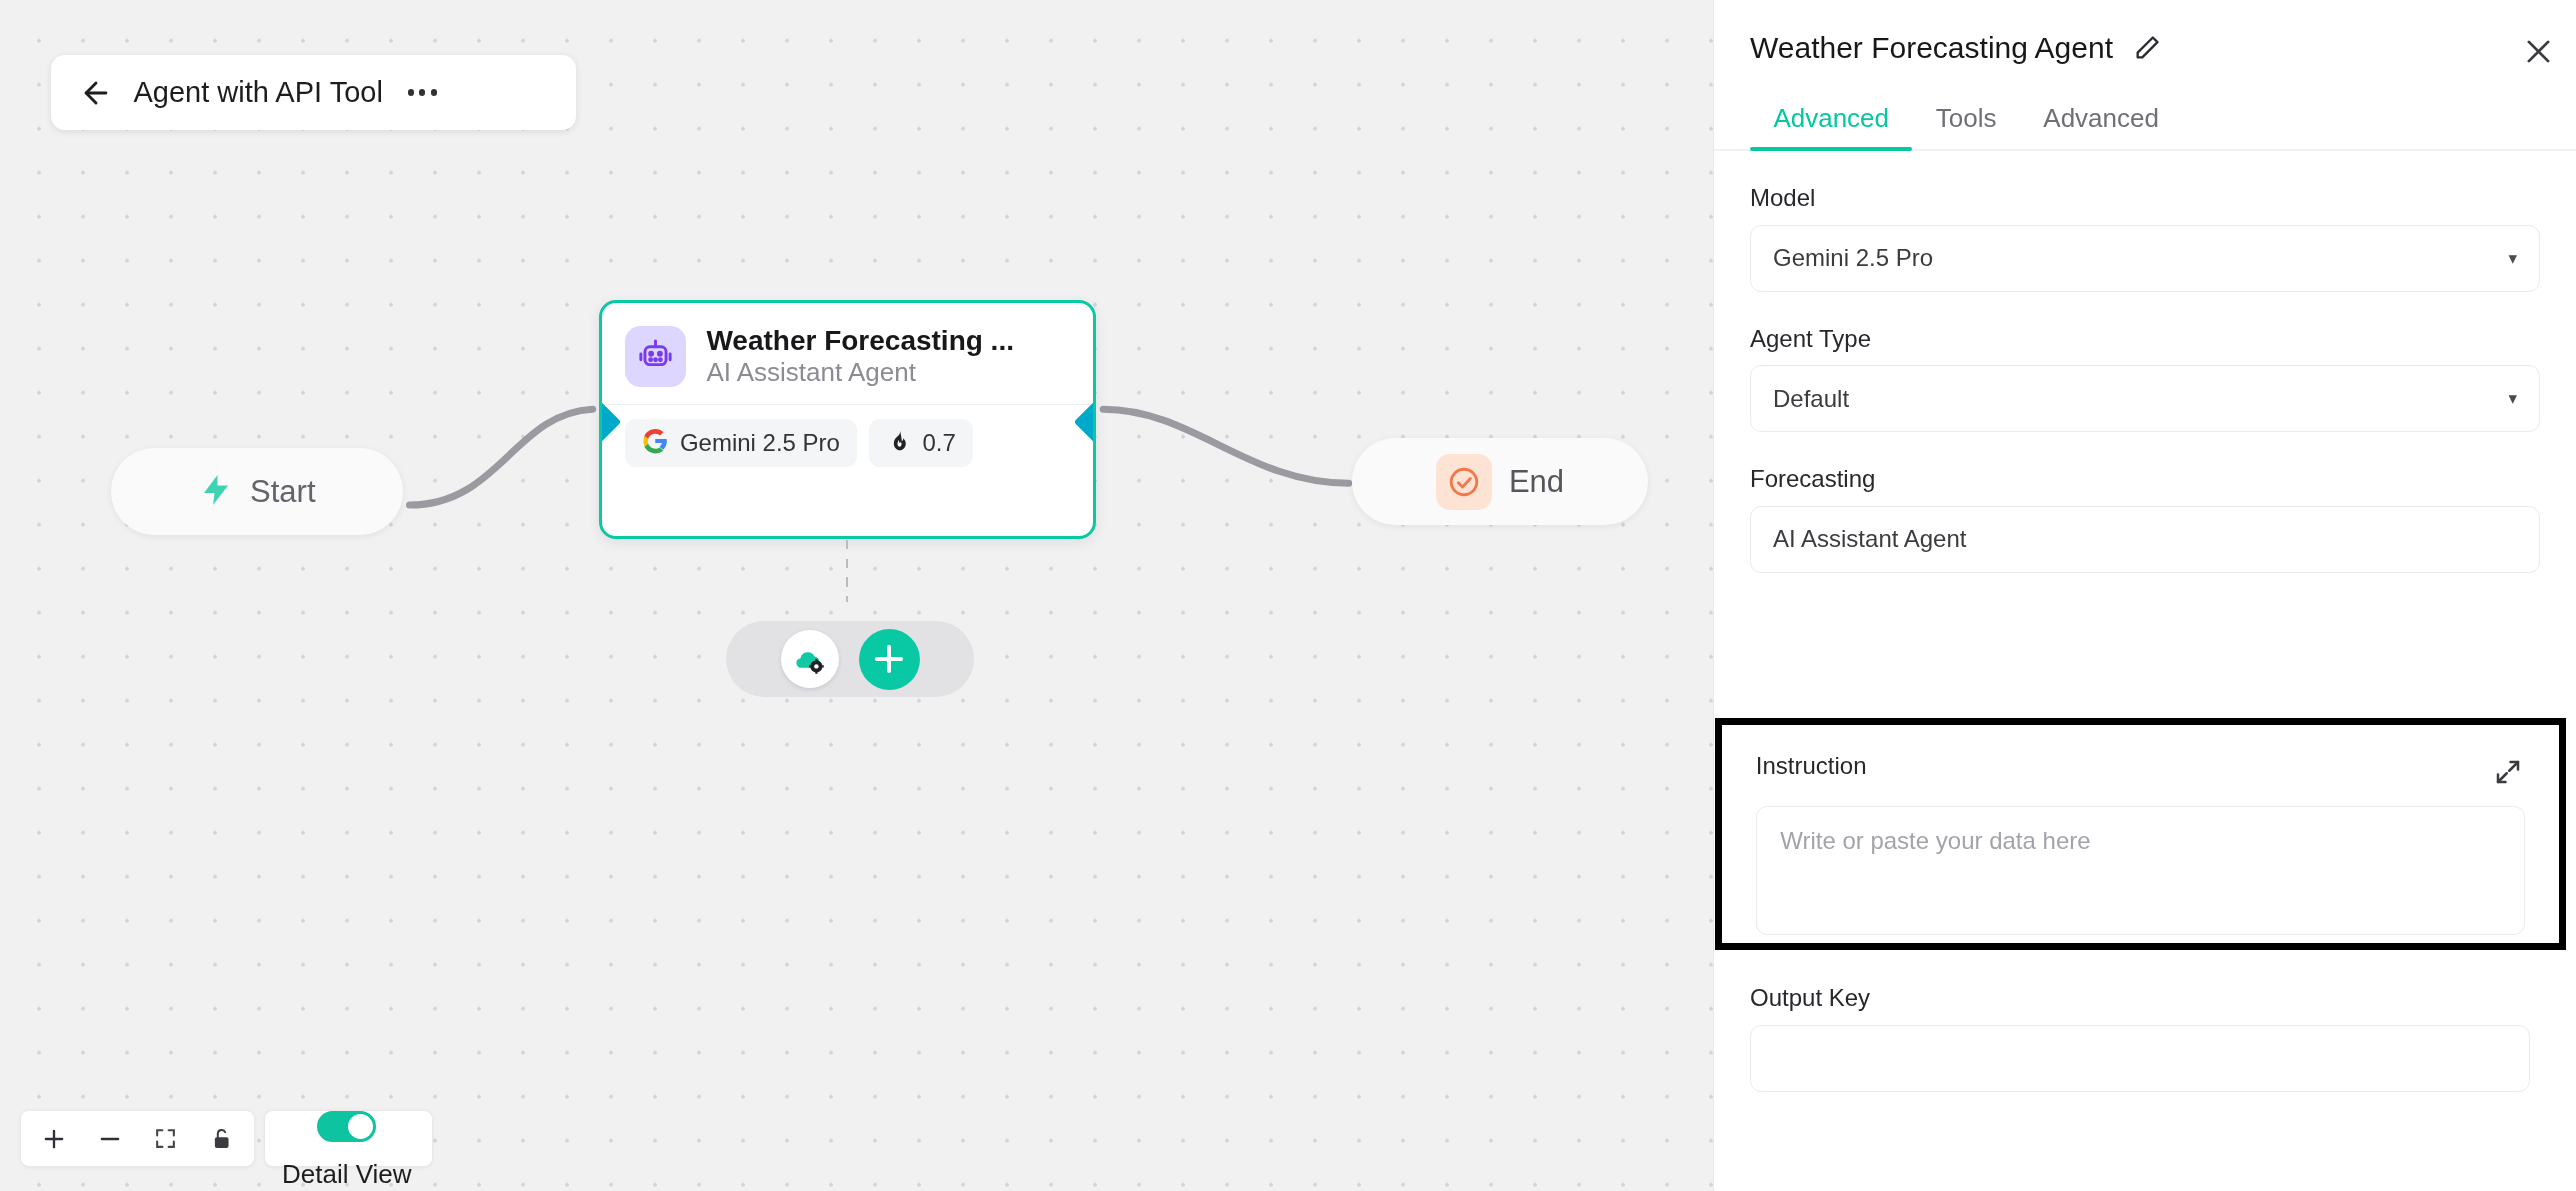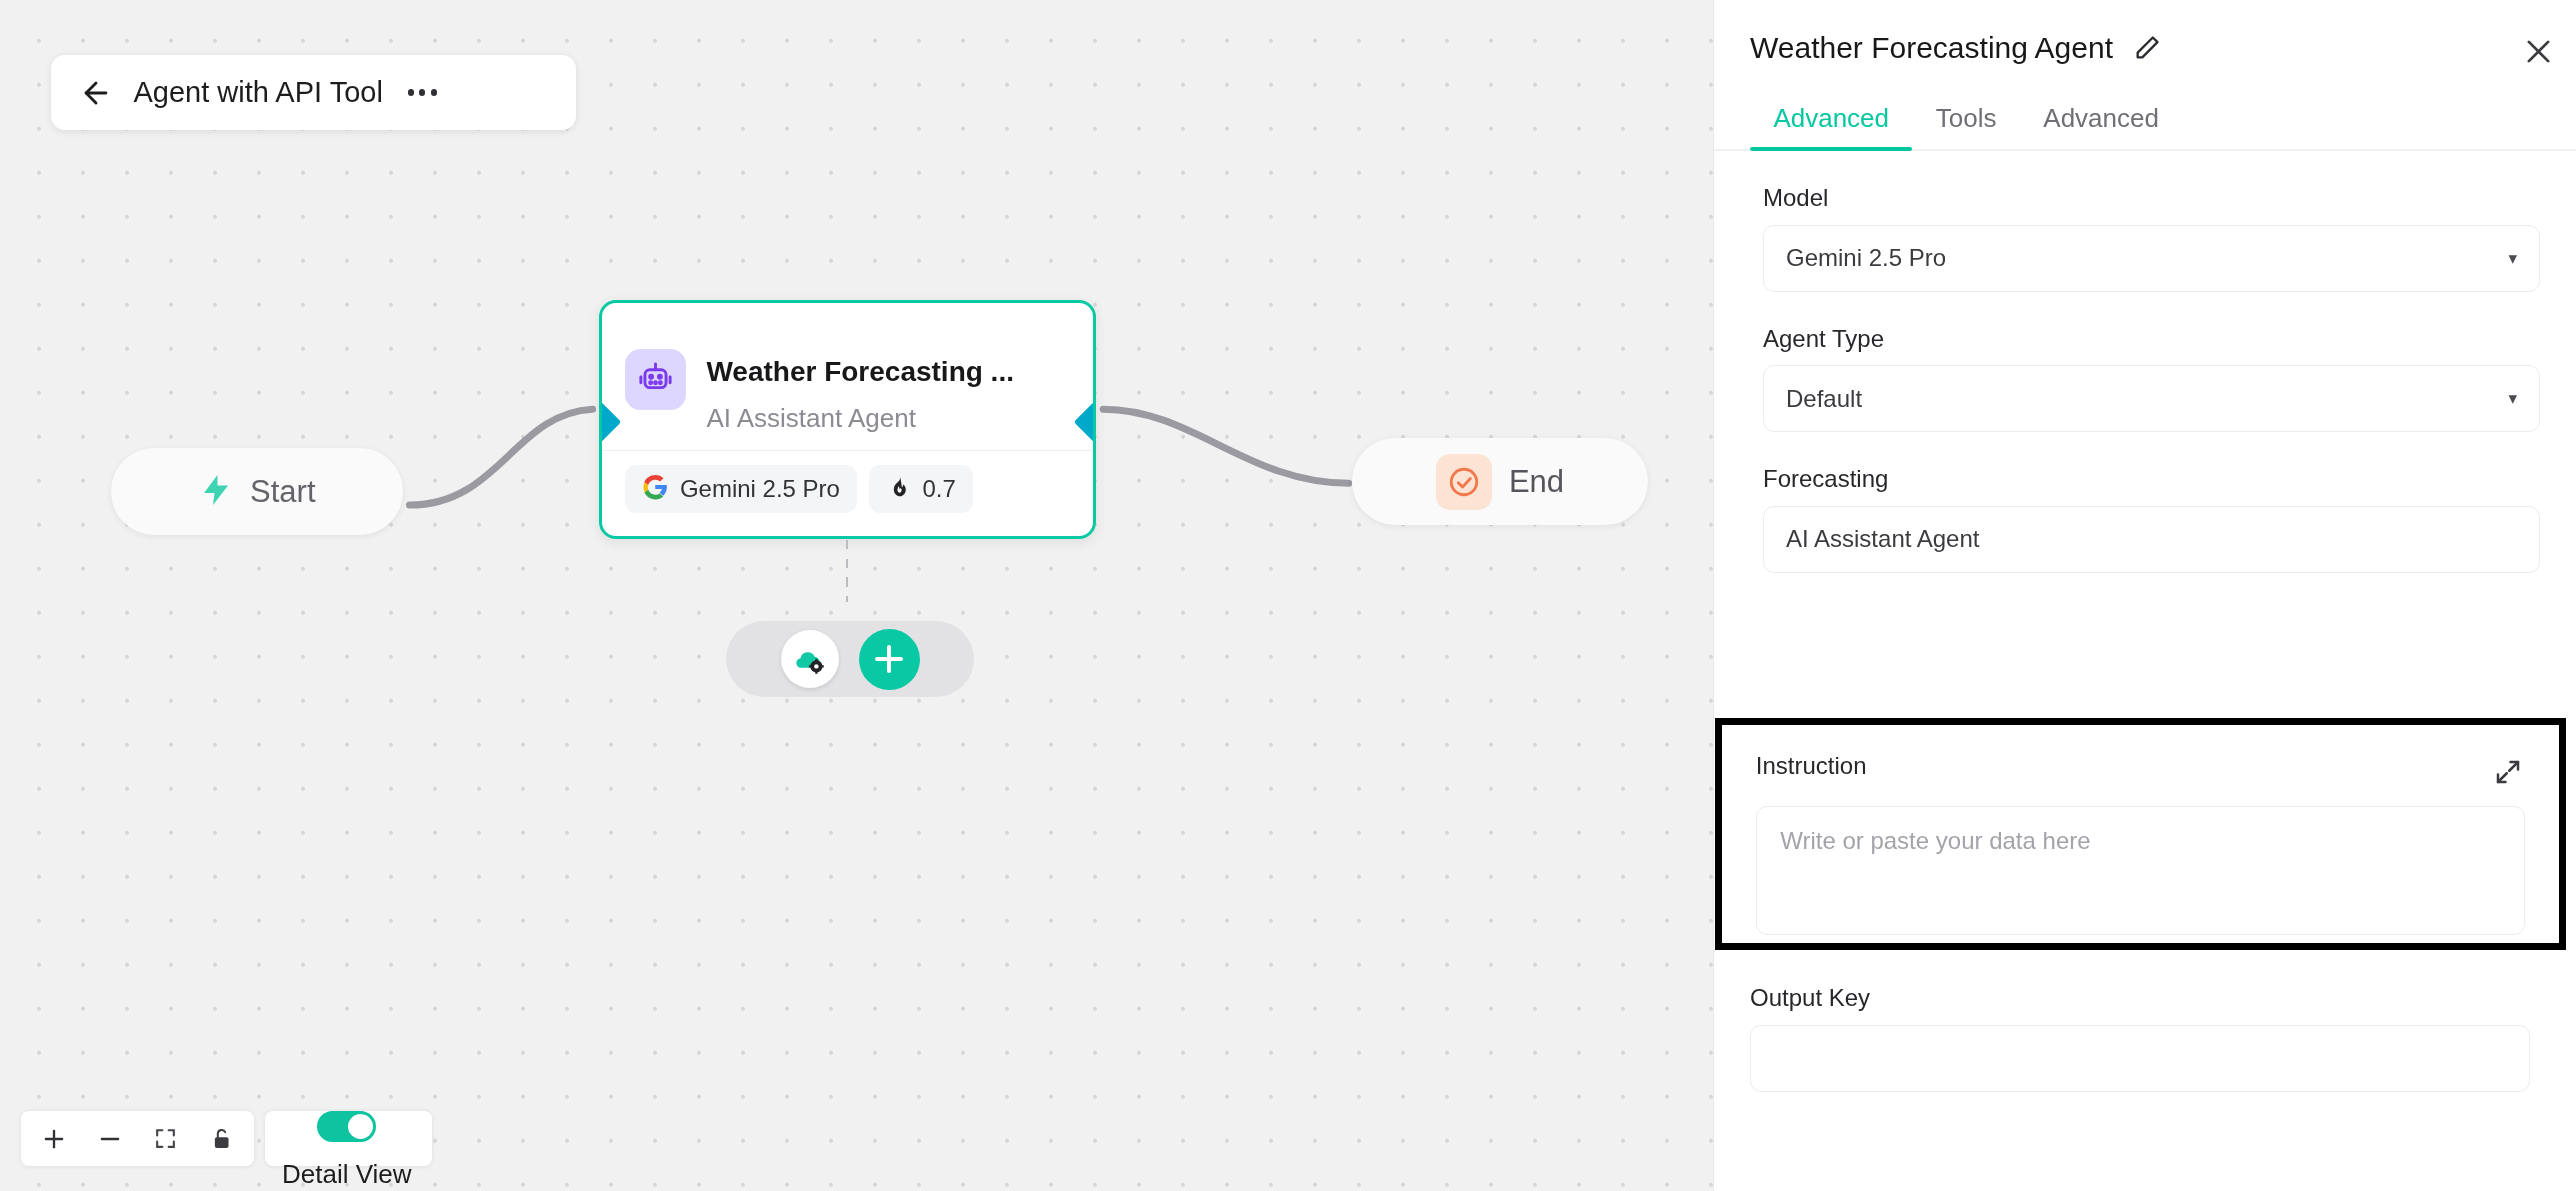--- a/index.html
+++ b/index.html
@@ -68,21 +68,21 @@
     width: 497px; height: 239px;
     background: #ffffff; border: 3.9px solid #08c9a4; border-radius: 17px;
     box-shadow: 0 3.1px 12.5px rgba(16,24,40,.08);
     overflow: hidden;
   }
   .agent-top { display: flex; align-items: center; gap: 20px; padding: 22px 23.4px 0 23.4px; }
   .agent-ico {
     width: 61px; height: 61px; border-radius: 15.6px; background: #ddd6fe;
     display: flex; align-items: center; justify-content: center; flex: 0 0 auto;
   }
-  .agent-names { display: flex; flex-direction: column; gap: 15px; min-width: 0; margin-top: 31px; }
+  .agent-names { display: flex; flex-direction: column; gap: 0; min-width: 0; }
   .agent-name {
     font-size: 28px; font-weight: 700; color: #18181b;
     white-space: nowrap; overflow: hidden;
   }
   .agent-sub { font-size: 26px; color: #8b8b93; white-space: nowrap; }
   .agent-divider { height: 1.6px; background: #eceef0; margin: 15.6px 0 0 0; }
   .agent-chips { display: flex; gap: 12.5px; padding: 14px 23.4px 0 23.4px; }
   .chip {
     background: #f4f5f6; border-radius: 11px; height: 48px;
     display: flex; align-items: center; gap: 11px; padding: 0 17px;
@@ -166,21 +166,21 @@
   .tab {
     font-size: 26px; color: #6f7076; padding: 0 23.4px 17px 23.4px;
     cursor: pointer; position: relative; z-index: 2; white-space: nowrap;
   }
   .tab.active { color: #05c7a0; }
   .tab.active::after {
     content: ""; position: absolute; left: 0; right: 0; bottom: 0;
     height: 3.9px; background: #05c7a0; border-radius: 2.3px;
   }
 
-  .form { padding: 0 36px; margin-left: 13px; }
+  .form { padding: 0 36px; }
   .field { margin-top: 33px; }
   .field-label { font-size: 24px; color: #28282c; margin-bottom: 12.5px; display: block; }
   .control {
     height: 67px; border: 1.6px solid #ebebed; border-radius: 11px;
     display: flex; align-items: center; padding: 0 22px;
     font-size: 24px; color: #3b3b40; background: #ffffff;
     width: 100%; font-family: inherit;
   }
   .control.select { justify-content: space-between; cursor: pointer; }
   .caret { color: #4a4a50; font-size: 17px; line-height: 1; }

